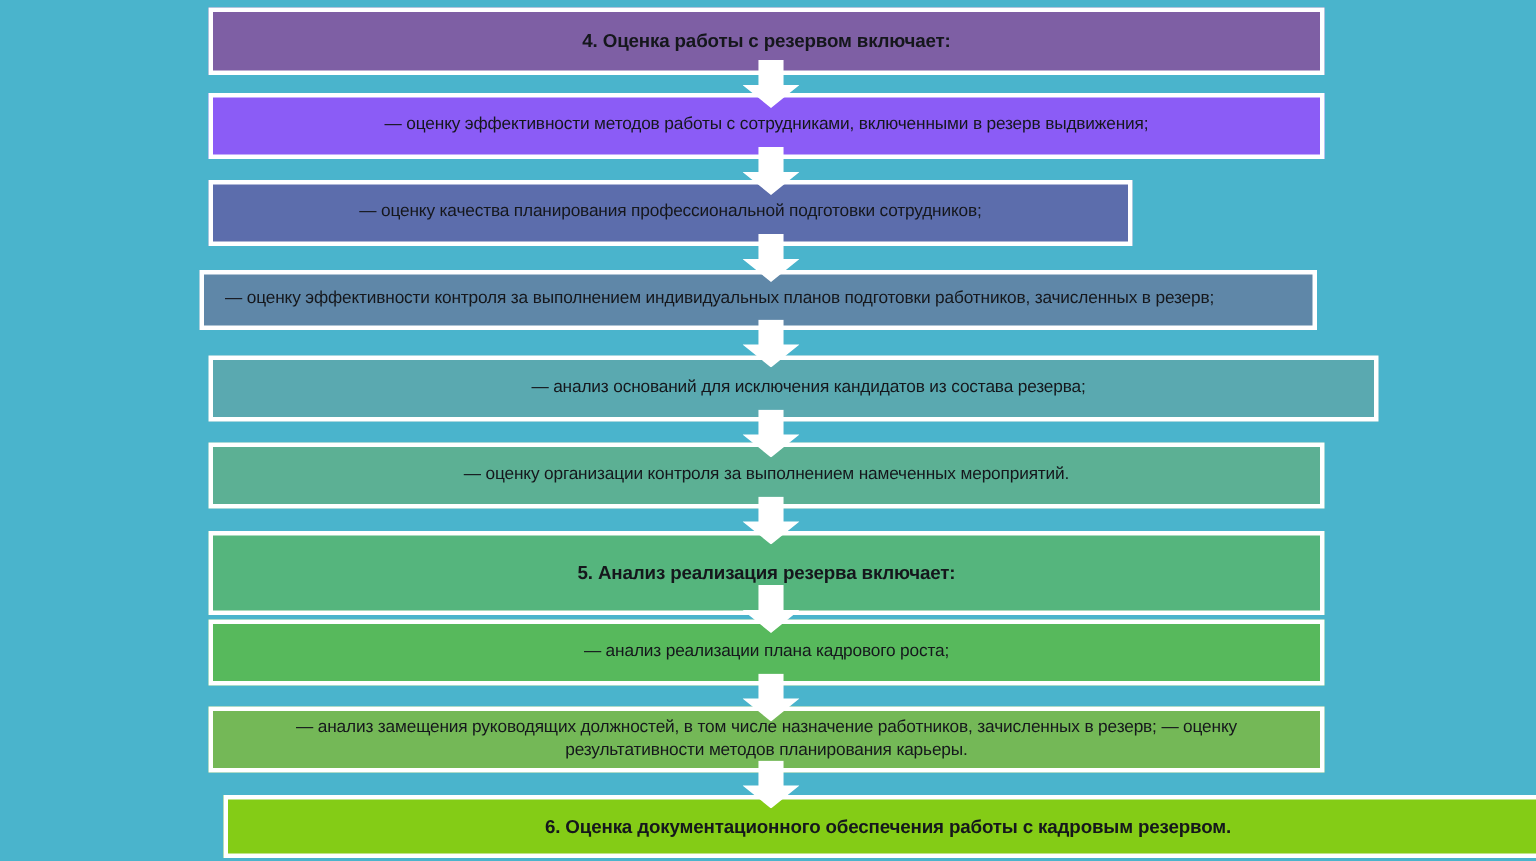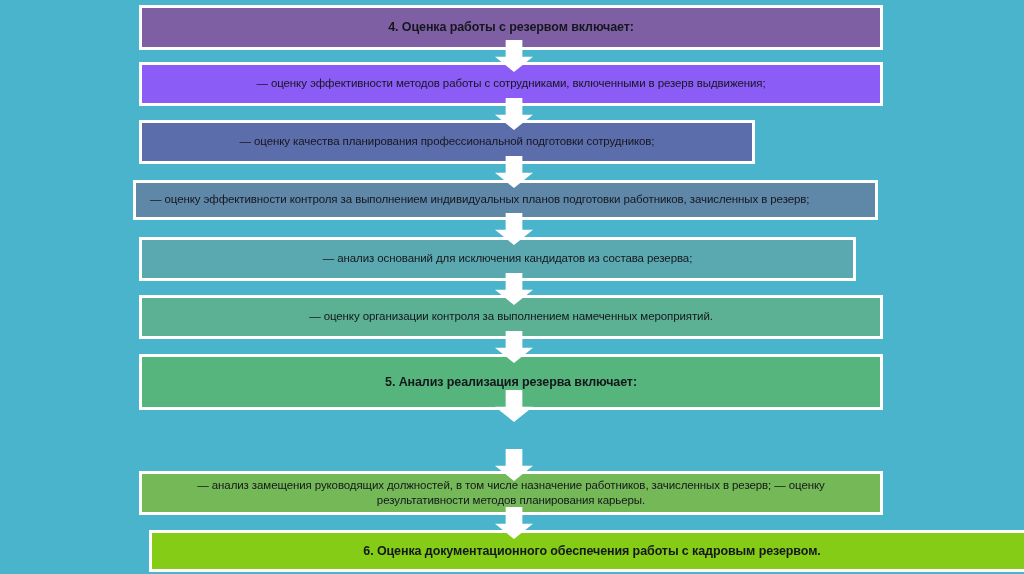--- a/index.html
+++ b/index.html
@@ -78,35 +78,38 @@
     <div class="node nowrap" style="left:139px; top:120px; width:616px; height:44px; background:#5c6dac;">
       <span class="label">— оценку качества планирования профессиональной подготовки сотрудников;</span>
     </div>
     <div class="arrow" style="left:495px; top:156px; width:38px; height:32px;"></div>
 
     <div class="node nowrap" style="left:133px; top:180px; width:745px; height:40px; background:#5f87a8; justify-content:flex-start; overflow:visible; padding-left:14px;">
       <span class="label">— оценку эффективности контроля за выполнением индивидуальных планов подготовки работников, зачисленных в резерв;</span>
     </div>
     <div class="arrow" style="left:495px; top:213px; width:38px; height:32px;"></div>
 
-    <div class="node nowrap" style="left:139px; top:237px; width:717px; height:44px; background:#5aa9b0;padding-left:26px;">
+    <div class="node nowrap" style="left:139px; top:237px; width:780px; height:44px; background:#5aa9b0;padding-left:26px;">
       <span class="label">— анализ оснований для исключения кандидатов из состава резерва;</span>
     </div>
     <div class="arrow" style="left:495px; top:273px; width:38px; height:32px;"></div>
 
     <div class="node nowrap" style="left:139px; top:295px; width:744px; height:44px; background:#5cb094;">
       <span class="label">— оценку организации контроля за выполнением намеченных мероприятий.</span>
     </div>
     <div class="arrow" style="left:495px; top:331px; width:38px; height:32px;"></div>
 
     <div class="node header nowrap" style="left:139px; top:354px; width:744px; height:56px; background:#55b57d;">
       <span class="label">5. Анализ реализация резерва включает:</span>
     </div>
     <div class="arrow" style="left:495px; top:390px; width:38px; height:32px;"></div>
 
+    <div class="node nowrap" style="left:139px; top:413px; width:744px; height:44px; background:#57b95c;">
+      <span class="label">— анализ реализации плана кадрового роста;</span>
+    </div>
     <div class="arrow" style="left:495px; top:449px; width:38px; height:32px;"></div>
 
     <div class="node" style="left:139px; top:471px; width:744px; height:44px; background:#74b857;">
       <span class="label">— анализ замещения руководящих должностей, в том числе назначение работников, зачисленных в резерв; — оценку
 результативности методов планирования карьеры.</span>
     </div>
     <div class="arrow" style="left:495px; top:507px; width:38px; height:32px;"></div>
 
     <div class="node header nowrap" style="left:139px; top:530px; width:886px; height:42px; background:#84cc16;margin-left:10px;">
       <span class="label">6. Оценка документационного обеспечения работы с кадровым резервом.</span>

